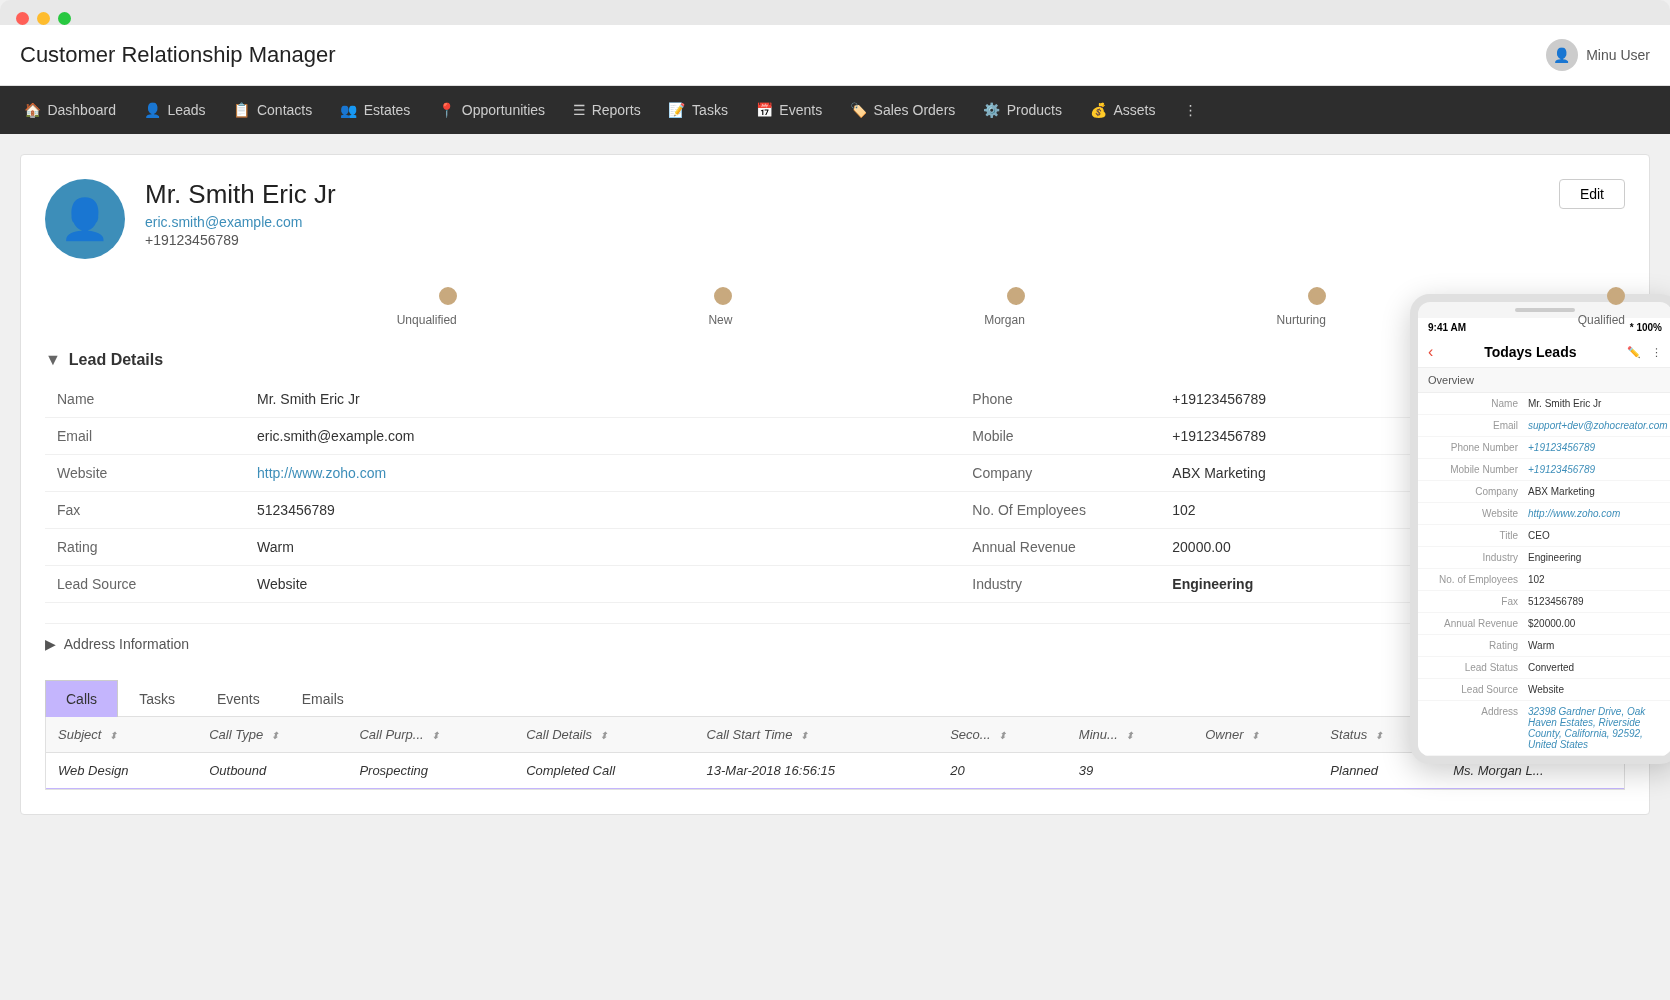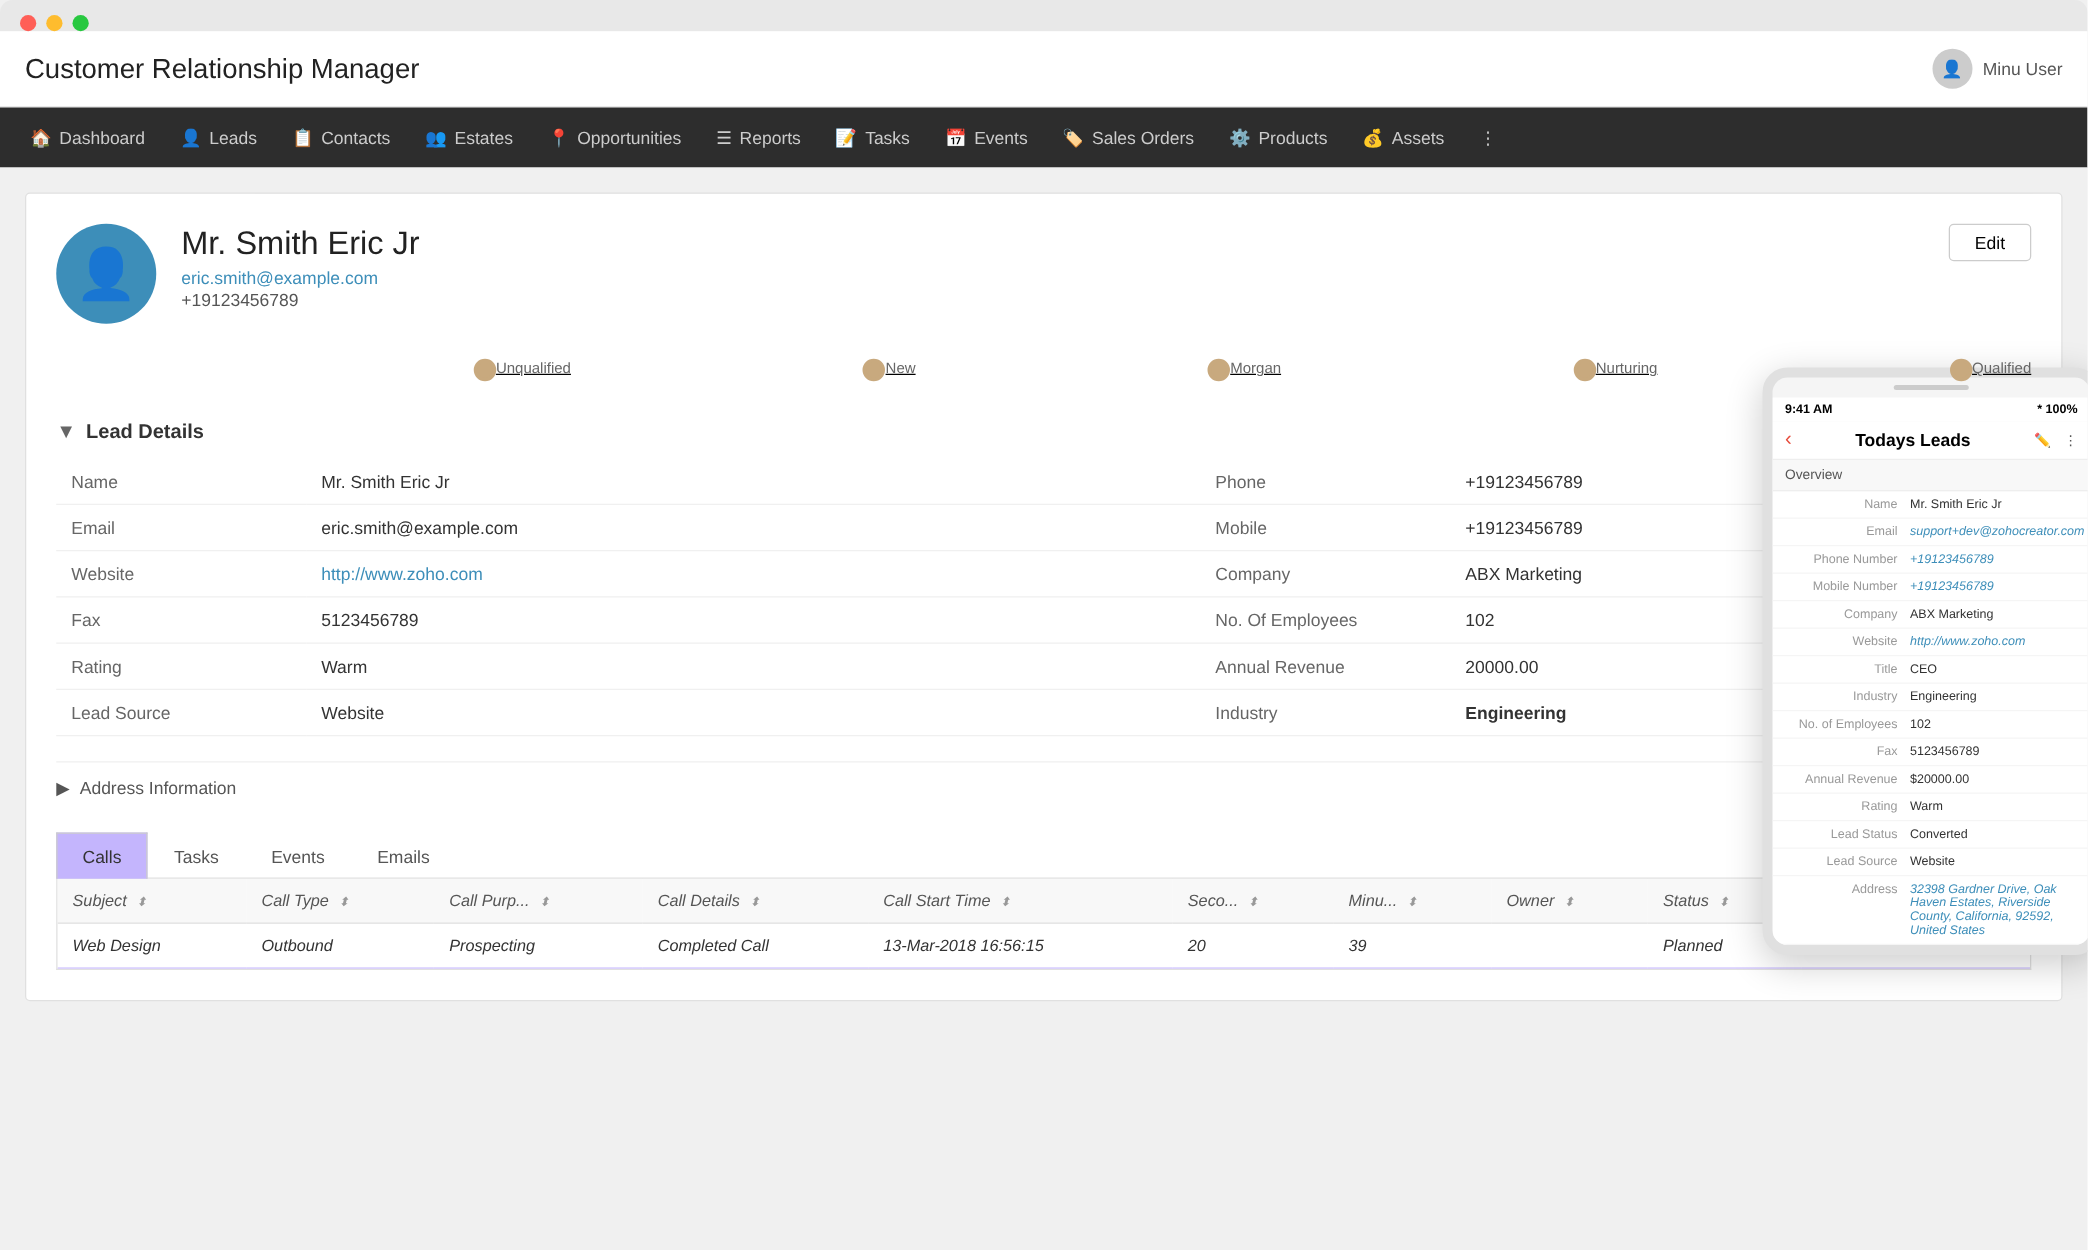--- a/index.html
+++ b/index.html
@@ -110,25 +110,24 @@
       top: 20px;
     }
     .progress-steps {
       display: flex;
       justify-content: space-between;
       align-items: flex-start;
       position: relative;
     }
     .step {
       display: flex;
-      flex-direction: row;
-      align-items: flex-start;
+      flex-direction: column;
+      align-items: flex-end;
       position: relative;
       z-index: 1;
-      text-decoration: underline;
     }
     .step-dot {
       width: 18px; height: 18px;
       border-radius: 50%;
       background: #c8a97e;
       border: 3px solid #c8a97e;
       margin-bottom: 8px;
     }
     .step-label { font-size: 12px; color: #666; }
 

